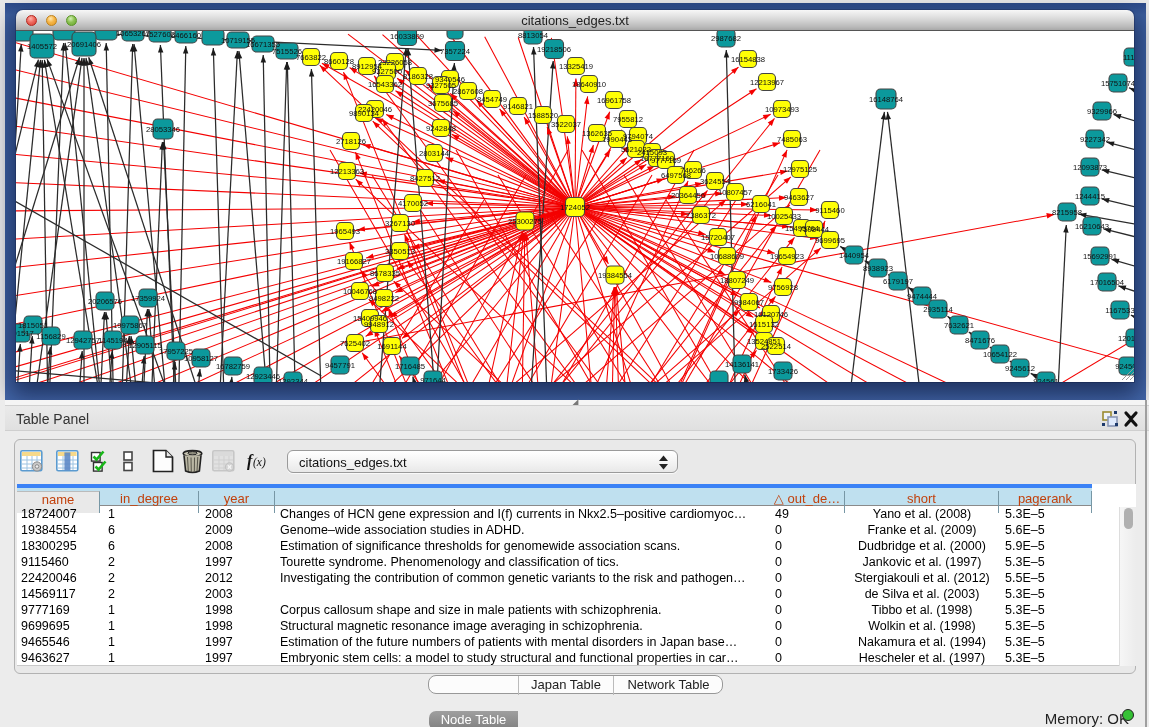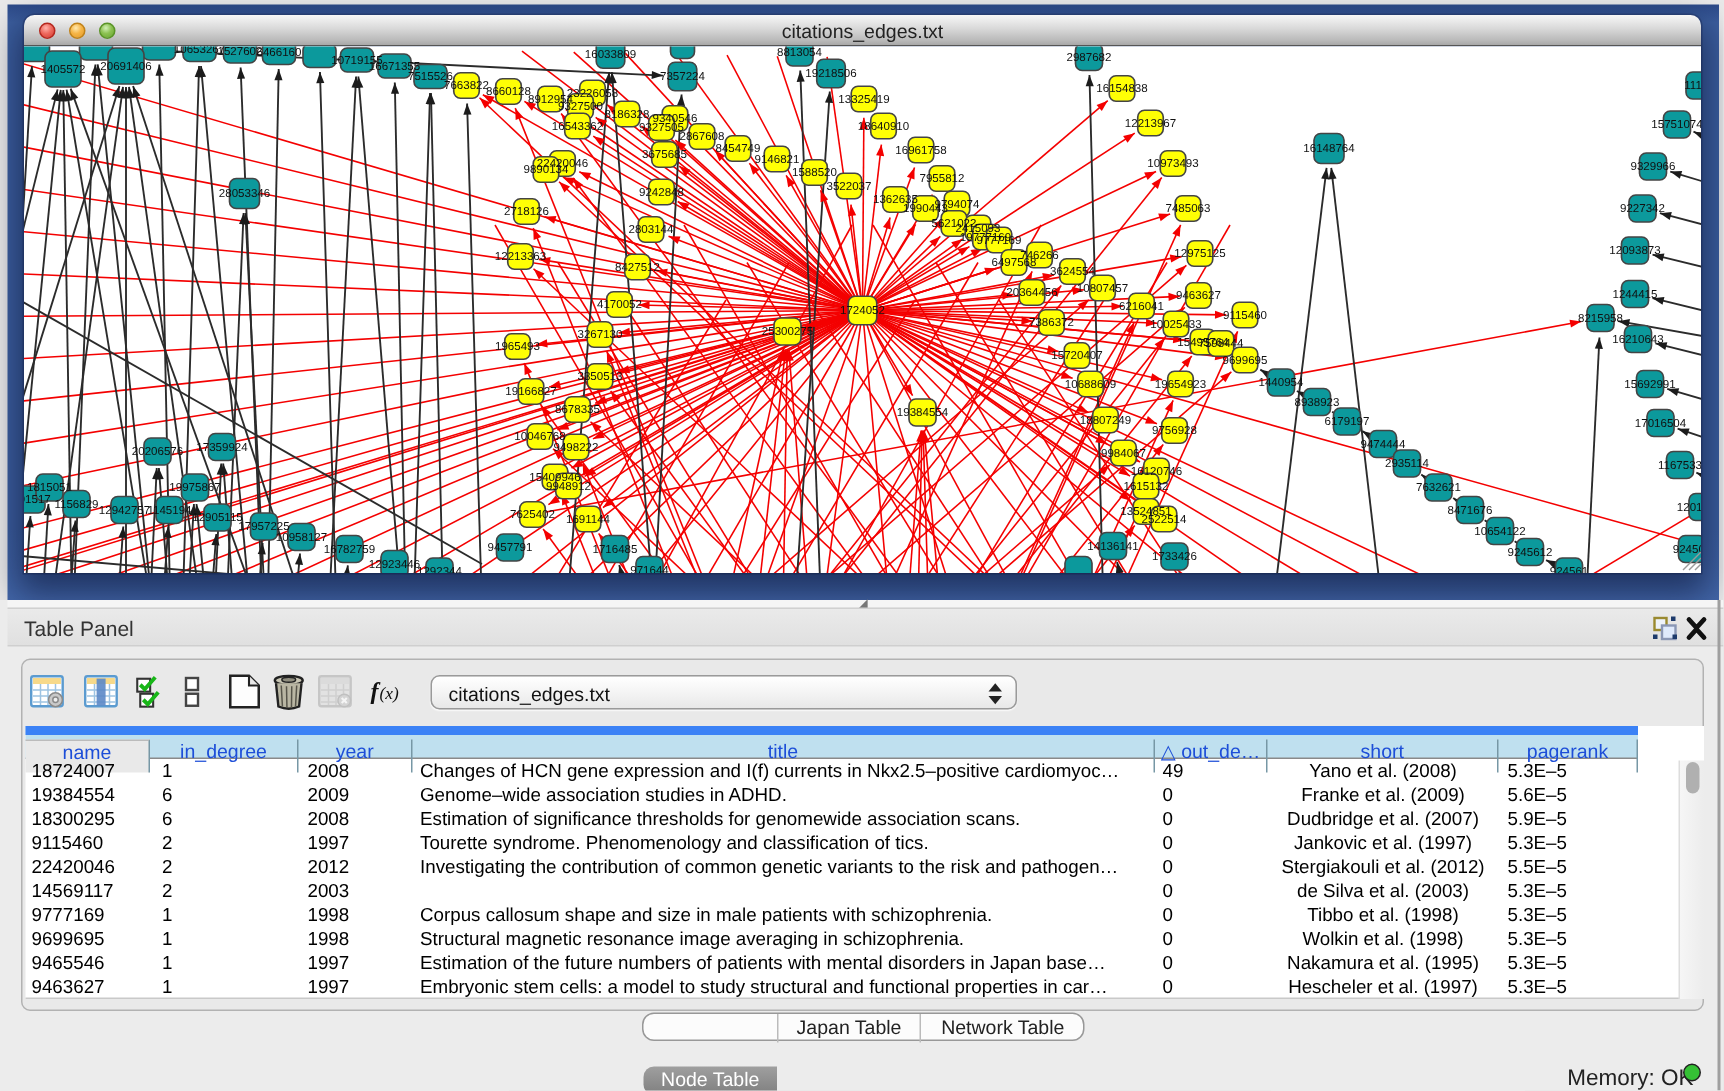--- a/index.html
+++ b/index.html
@@ -32,21 +32,21 @@
 #container { position:absolute; left:14px; top:439px; width:1122px; height:235px;
   background:#e9e9e9; border:1px solid #b2b2b2; border-radius:6px; }
 
 .ico { position:absolute; top:449px; }
 #dropdown { position:absolute; left:287px; top:450px; width:391px; height:23px;
   border:1px solid #9a9a9a; border-radius:6px;
   background:linear-gradient(#ffffff,#f2f2f2 60%,#e8e8e8); box-shadow:0 1px 1px rgba(255,255,255,.8); }
 #dropdown .txt { position:absolute; left:11px; top:4px; font-size:13px; color:#111; }
 
 #thead { position:absolute; left:17px; top:484px; width:1075px; height:22px;
-  background:#bfe0ef; border-top:6px solid #3b82f6; border-bottom:1px solid #8a8a8a; font-size:13px; color:#1d4ed8; }
+  background:#bfe0ef; border-top:4px solid #3b82f6; border-bottom:1px solid #8a8a8a; font-size:13px; color:#c2410c; }
 #thead .h { position:absolute; top:3px; text-align:center; border-right:1px solid #7797a5; height:22px; }
 #tablebg { position:absolute; left:17px; top:484px; width:1119px; height:182px; background:#fff; border-bottom:1px solid #c9c9c9; }
 .trow { position:absolute; left:17px; width:1102px; height:16px; font-size:12.5px; color:#000; }
 .trow span { position:absolute; top:0; white-space:nowrap; }
 .c-name { left:4px; } .c-ind { left:91px; } .c-year { left:188px; }
 .c-title { left:263px; } .c-out { left:758px; }
 .c-short { left:828px; width:154px; text-align:center; } .c-pr { left:988px; }
 
 #sbar { position:absolute; left:1119px; top:507px; width:17px; height:159px;
   background:linear-gradient(90deg,#f6f6f6,#ececec); border-left:1px solid #ddd; }
@@ -920,21 +920,20 @@
       <path d="M5.5 0.5 L10 6 H1 Z" fill="#222"></path>
       <path d="M5.5 14.5 L10 9 H1 Z" fill="#222"></path>
     </svg>
   </div>
 
   <div id="tablebg"></div>
   <div id="thead">
     <div class="h" style="left:0;width:83px;background:#e9e9e9;border-top:1px solid #bbb">name</div>
     <div class="h" style="left:83px;width:99px">in_degree</div>
     <div class="h" style="left:182px;width:76px">year</div>
-    <div class="h" style="left:258px;width:495px">title</div>
     <div class="h" style="left:753px;width:75px">△ out_de…</div>
     <div class="h" style="left:828px;width:154px">short</div>
     <div class="h" style="left:982px;width:93px">pagerank</div>
   </div>
   <div class="trow" style="top:507px">
 <span class="c-name">18724007</span>
       <span class="c-ind">1</span>
       <span class="c-year">2008</span>
 <span class="c-title">Changes of HCN gene expression and I(f) currents in Nkx2.5–positive cardiomyoc…</span>
       <span class="c-out">49</span>
@@ -949,21 +948,21 @@
       <span class="c-out">0</span>
       <span class="c-short">Franke et al. (2009)</span>
 <span class="c-pr">5.6E–5</span>
     </div>
 <div class="trow" style="top:539px">
 <span class="c-name">18300295</span>
       <span class="c-ind">6</span>
       <span class="c-year">2008</span>
 <span class="c-title">Estimation of significance thresholds for genomewide association scans.</span>
       <span class="c-out">0</span>
-      <span class="c-short">Dudbridge et al. (2007)</span>
+      <span class="c-short">Dudbridge et al. (2000)</span>
 <span class="c-pr">5.9E–5</span>
     </div>
 <div class="trow" style="top:555px">
 <span class="c-name">9115460</span>
       <span class="c-ind">2</span>
       <span class="c-year">1997</span>
 <span class="c-title">Tourette syndrome. Phenomenology and classification of tics.</span>
       <span class="c-out">0</span>
       <span class="c-short">Jankovic et al. (1997)</span>
 <span class="c-pr">5.3E–5</span>
@@ -1002,21 +1001,21 @@
       <span class="c-out">0</span>
       <span class="c-short">Wolkin et al. (1998)</span>
 <span class="c-pr">5.3E–5</span>
     </div>
 <div class="trow" style="top:635px">
 <span class="c-name">9465546</span>
       <span class="c-ind">1</span>
       <span class="c-year">1997</span>
 <span class="c-title">Estimation of the future numbers of patients with mental disorders in Japan base…</span>
       <span class="c-out">0</span>
-      <span class="c-short">Nakamura et al. (1995)</span>
+      <span class="c-short">Nakamura et al. (1994)</span>
 <span class="c-pr">5.3E–5</span>
     </div>
 <div class="trow" style="top:651px">
 <span class="c-name">9463627</span>
       <span class="c-ind">1</span>
       <span class="c-year">1997</span>
 <span class="c-title">Embryonic stem cells: a model to study structural and functional properties in car…</span>
       <span class="c-out">0</span>
       <span class="c-short">Hescheler et al. (1997)</span>
 <span class="c-pr">5.3E–5</span>

